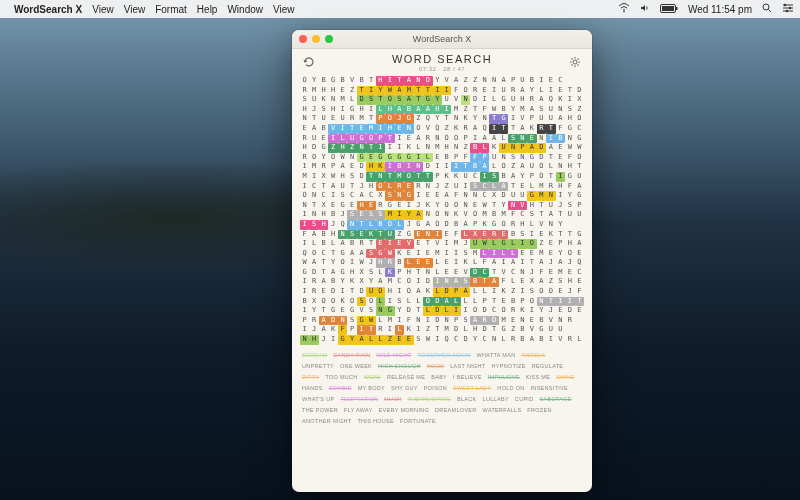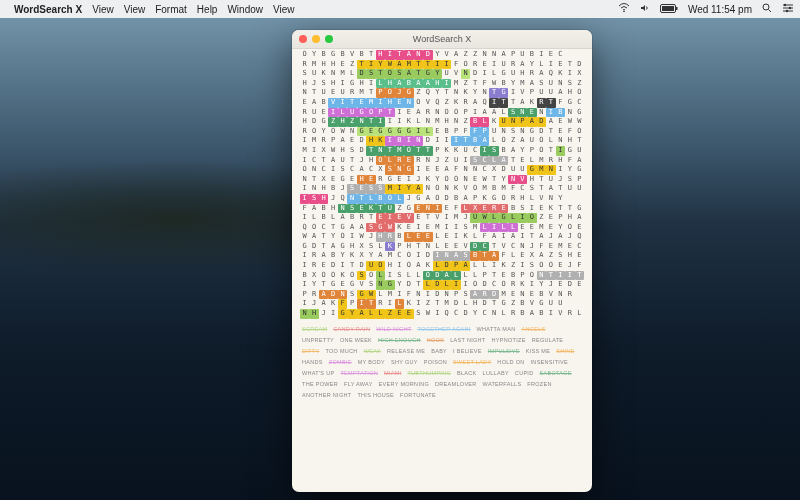--- a/index.html
+++ b/index.html
@@ -76,20 +76,38 @@
   <div class="window">
     <div class="titlebar">
       <div class="tlights">
         <div class="tlight tl-close"></div>
         <div class="tlight tl-min"></div>
         <div class="tlight tl-max"></div>
       </div>
       <div class="title">WordSearch X</div>
     </div>
 
+    <div class="toolbar">
+      <div class="tool-btn">
+        <svg width="12" height="12" viewBox="0 0 12 12">
+            <path d="M2 6 A4 4 0 1 1 3.2 8.8" stroke="#666" stroke-width="1.2" fill="none"></path>
+            <path d="M1 4 L2 6 L4 5" stroke="#666" stroke-width="1.2" fill="none"></path>
+          </svg>
+      </div>
+      <div class="center">
+        <div class="htitle">WORD SEARCH</div>
+        <div class="hstats">07:32  ·  28 / 47</div>
+      </div>
+      <div class="tool-btn">
+        <svg width="12" height="12" viewBox="0 0 12 12">
+            <circle cx="6" cy="6" r="2" stroke="#666" fill="none"></circle>
+            <path d="M6 1 L6 2.5 M6 9.5 L6 11 M1 6 L2.5 6 M9.5 6 L11 6 M2.5 2.5 L3.5 3.5 M8.5 8.5 L9.5 9.5 M9.5 2.5 L8.5 3.5 M3.5 8.5 L2.5 9.5" stroke="#666" stroke-width="1.2"></path>
+          </svg>
+      </div>
+    </div>
 
     <div class="gridwrap">
       <div class="grid" id="grid">
           <div class="cell">O</div>
           <div class="cell">Y</div>
           <div class="cell">B</div>
           <div class="cell">G</div>
           <div class="cell">B</div>
           <div class="cell">V</div>
           <div class="cell">B</div>

